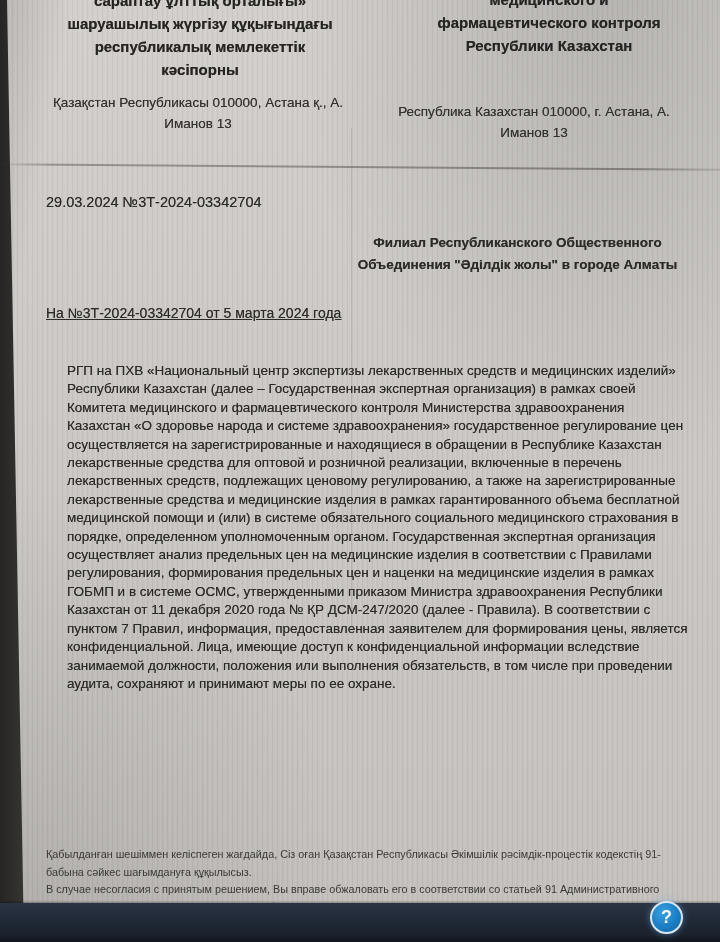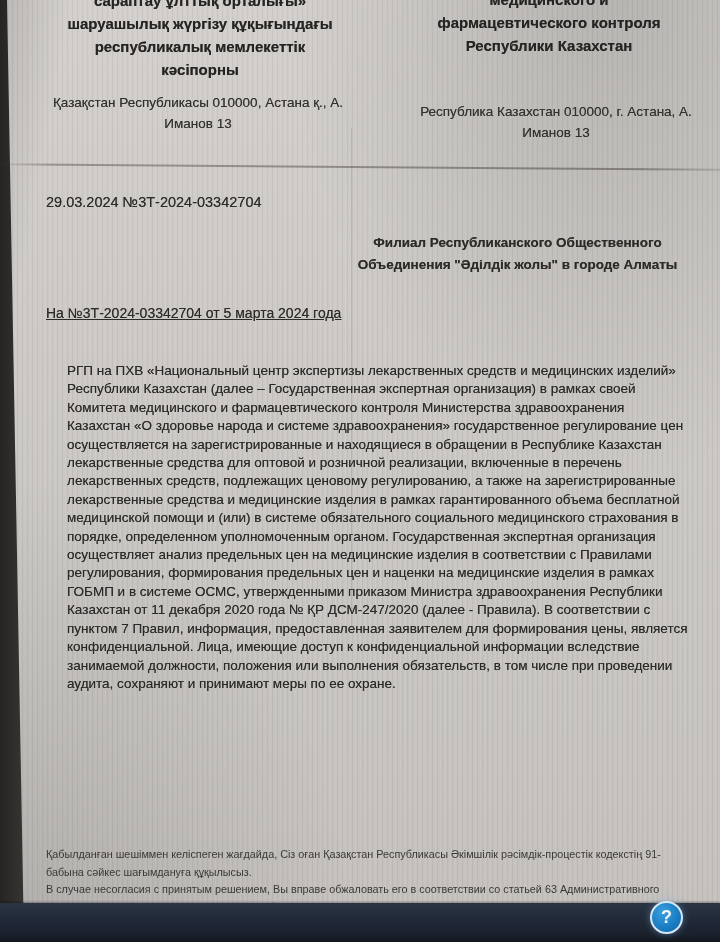--- a/index.html
+++ b/index.html
@@ -75,21 +75,21 @@
     <div>республикалық мемлекеттік</div>
     <div>кәсіпорны</div>
   </div>
   <div class="abs lh-addr center txt" style="left:30px;top:92px;width:336px;">Қазақстан Республикасы 010000, Астана қ., А. Иманов 13</div>
 
   <div class="abs lh-name center txt" style="left:388px;top:-12px;width:322px;">
     <div>медицинского и</div>
     <div>фармацевтического контроля</div>
     <div>Республики Казахстан</div>
   </div>
-  <div class="abs lh-addr center txt" style="left:396px;top:101px;width:320px;">Республика Казахстан 010000, г. Астана, А. Иманов 13</div>
+  <div class="abs lh-addr center txt" style="left:374px;top:101px;width:320px;">Республика Казахстан 010000, г. Астана, А. Иманов 13</div>
 
   <div class="abs crease-h"></div>
   <div class="abs crease-v"></div>
 
   <div class="abs ref-line txt nowrap" style="left:46px;top:194px;">29.03.2024 №3Т-2024-03342704</div>
 
   <div class="abs center txt" style="left:325px;top:232px;width:385px;font-size:13.5px;line-height:21.5px;font-weight:bold;">
     <div>Филиал Республиканского Общественного</div>
     <div>Объединения "Әділдік жолы" в городе Алматы</div>
   </div>
@@ -113,21 +113,21 @@
     <div>Казахстан от 11 декабря 2020 года № ҚР ДСМ-247/2020 (далее - Правила). В соответствии с</div>
     <div>пунктом 7 Правил, информация, предоставленная заявителем для формирования цены, является</div>
     <div>конфиденциальной. Лица, имеющие доступ к конфиденциальной информации вследствие</div>
     <div>занимаемой должности, положения или выполнения обязательств, в том числе при проведении</div>
     <div>аудита, сохраняют и принимают меры по ее охране.</div>
   </div>
 
   <div class="abs footnote" style="left:46px;top:846px;width:664px;">
     <div class="nowrap">Қабылданған шешіммен келіспеген жағдайда, Сіз оған Қазақстан Республикасы Әкімшілік рәсімдік-процестік кодекстің 91-</div>
     <div class="nowrap">бабына сәйкес шағымдануға құқылысыз.</div>
-    <div class="nowrap">В случае несогласия с принятым решением, Вы вправе обжаловать его в соответствии со статьей 63 Административного</div>
+    <div class="nowrap">В случае несогласия с принятым решением, Вы вправе обжаловать его в соответствии со статьей 91 Административного</div>
     <div class="nowrap obscured">процедурно-процессуального кодекса Республики Казахстан</div>
   </div>
 
   <div class="abs bottom-bar"></div>
 
   <div class="abs help-button">
     <span class="q">?</span>
   </div>
 
 </div>

